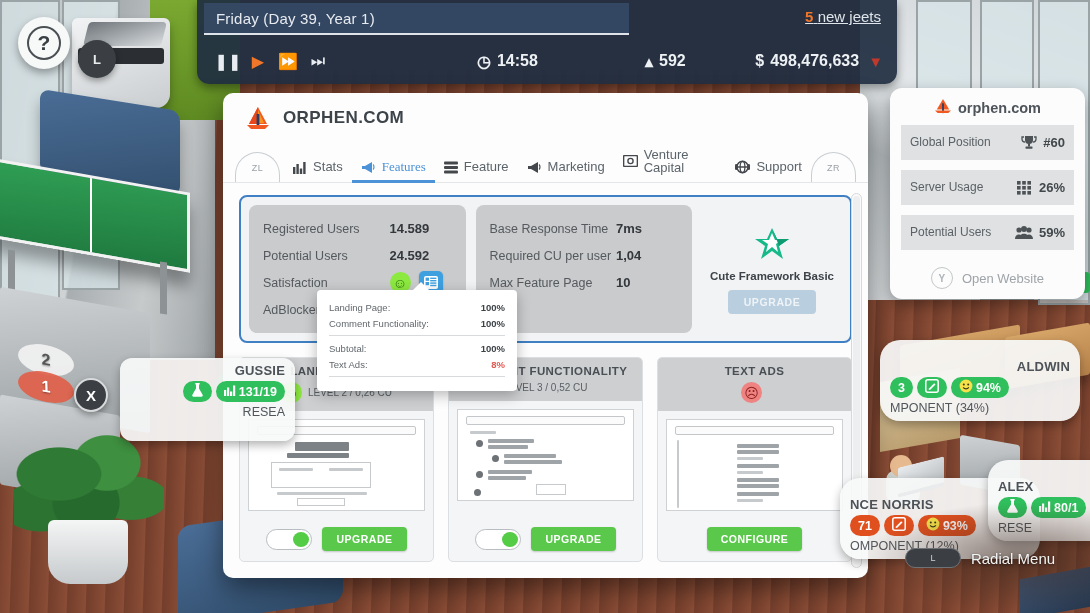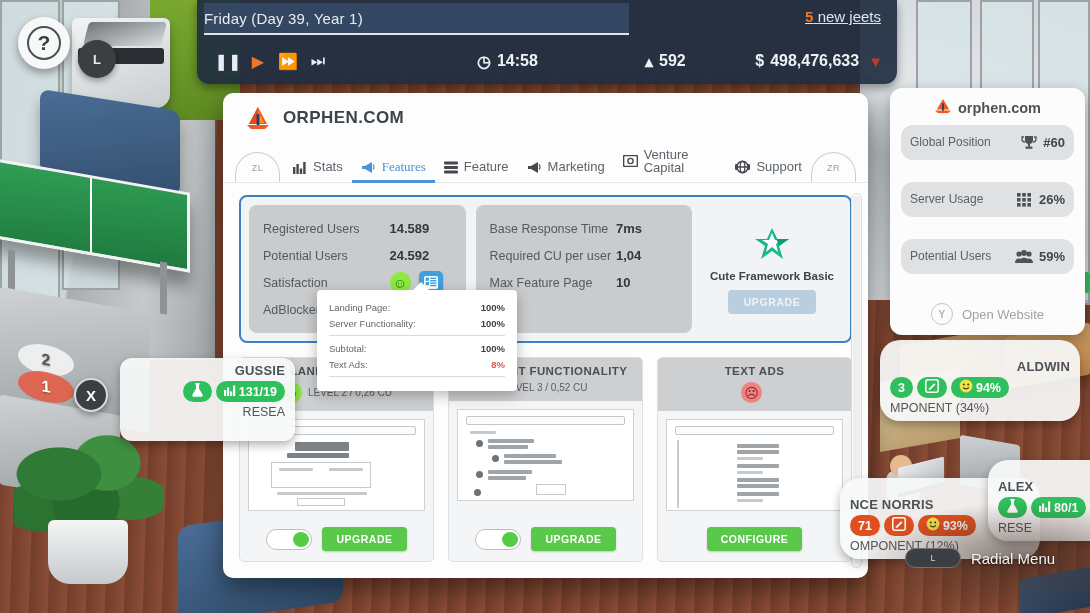--- a/index.html
+++ b/index.html
@@ -171,21 +171,21 @@
     border-radius: 0 0 12px 12px;
     box-shadow: 0 4px 10px rgba(0,0,0,.4);
   }
   #hud-date-row {
     position:relative; height:38px; display:flex; align-items:center;
   }
   #hud-date-box {
     position:absolute; left:7px; top:3px; width:425px; height:32px;
     background: rgba(55,75,104,0.85);
     border-bottom:2px solid #dfe4ea;
-    display:flex; align-items:center; padding-left:0;
+    display:flex; align-items:center; padding-left:12px;
   }
   #hud-date {
     color:#e7ebf0; font-size:15px; letter-spacing:.2px;
   }
   #hud-jeets {
     position:absolute; right:16px; top:8px;
     color:#dfe4ea; font-size:15px;text-decoration:underline;
   }
   #hud-jeets b { color:#f0762a; font-weight:700; }
   #hud-controls {
@@ -380,21 +380,21 @@
   #side-panel {
     position:absolute; right:5px; top:88px; width:195px;
     background:#fcfcfc; border-radius:12px; padding:10px 11px 6px;
     box-shadow:0 6px 16px rgba(0,0,0,.35);
   }
   #sp-title {
     display:flex; align-items:center; justify-content:center; gap:6px;
     font-size:14.5px; font-weight:700; color:#4e545a; padding-bottom:8px;
   }
   .sp-row {
-    background:#dfe1e2; border-radius:12px; margin-bottom:22px;
+    background:#dfe1e2; border-radius:0; margin-bottom:10px;
     min-height:35px; padding:5px 9px;
     display:flex; align-items:center; gap:6px;
   }
   .sp-row .sp-lbl { font-size:12px; color:#5b6166; flex:1; line-height:1.12; }
   .sp-row .sp-ico { font-size:13px; color:#4c5256; display:flex; }
   .sp-row .sp-val { font-size:13px; font-weight:700; color:#41474b; }
   #sp-foot {
     display:flex; align-items:center; justify-content:center; gap:9px;
     padding:7px 0 4px;
   }
@@ -784,21 +784,21 @@
     <div class="thumbbar"></div>
   </div>
 </div>
 
 <div id="tooltip">
   <div class="tt-row">
     <span class="k">Landing Page:</span>
     <span class="v">100%</span>
   </div>
   <div class="tt-row">
-    <span class="k">Server Functionality:</span>
+    <span class="k">Comment Functionality:</span>
     <span class="v">100%</span>
   </div>
   <div class="tt-sep"></div>
   <div class="tt-row">
     <span class="k">Subtotal:</span>
     <span class="v">100%</span>
   </div>
   <div class="tt-row red">
     <span class="k">Text Ads:</span>
     <span class="v">8%</span>

